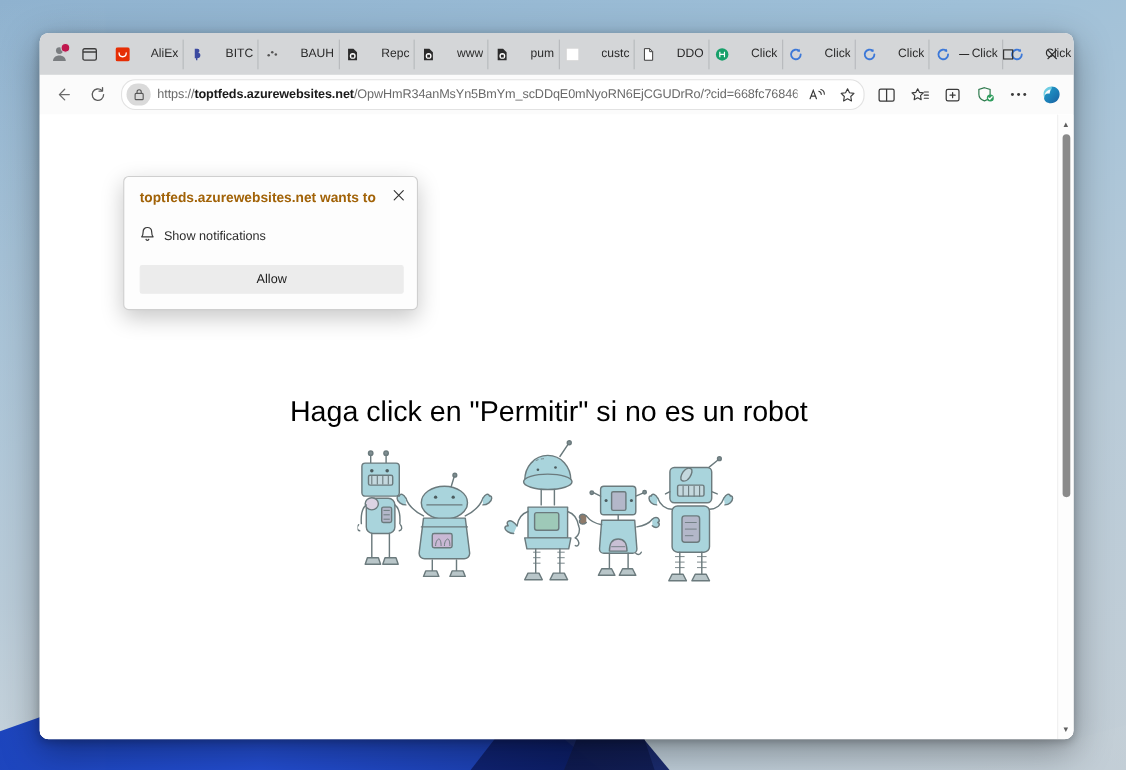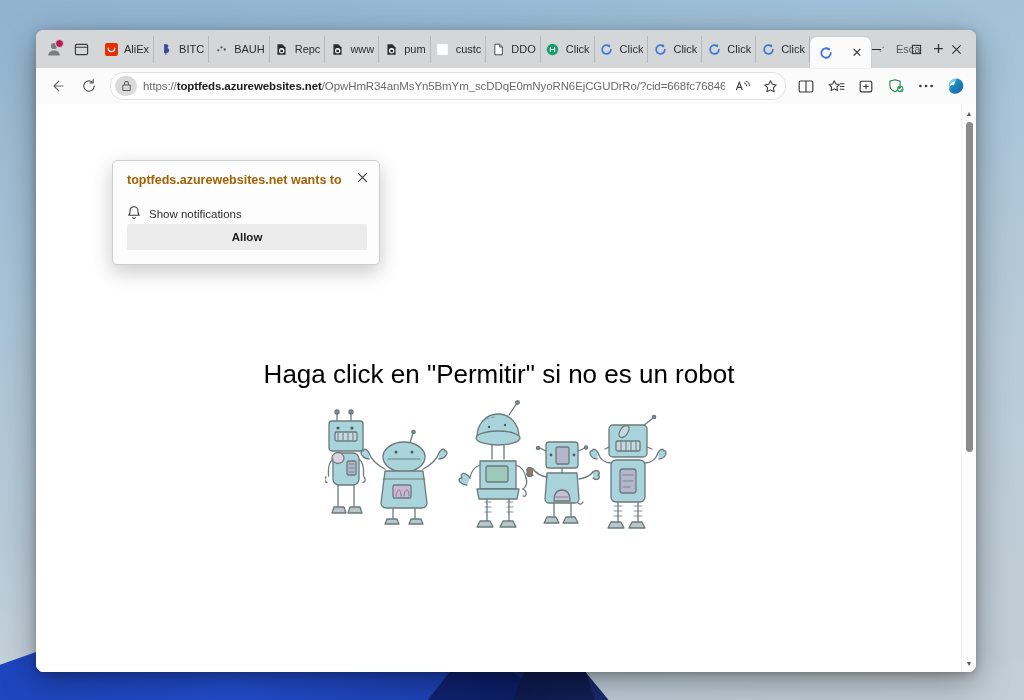--- a/index.html
+++ b/index.html
@@ -34,21 +34,21 @@
     background:#ffffff;}
 
   
   #tab-strip{height:38px;background:#d4d6d8;display:flex;align-items:center;
     padding:0 0 0 4px;position:relative;}
   .tb-icon-btn{width:26px;height:26px;display:flex;align-items:center;justify-content:center;
     border-radius:4px;flex:none;}
   #profile-avatar{position:relative;width:28px;height:26px;display:flex;align-items:center;justify-content:center;flex:none;}
   #profile-badge{position:absolute;right:4px;top:3px;width:7px;height:7px;border-radius:50%;
     background:#c0174e;border:1px solid #d4d6d8;}
-  .tab{height:27px;display:flex;align-items:center;gap:6px;padding:0 4px 0 5px;
+  .tab{height:27px;display:flex;align-items:center;gap:19px;padding:0 4px 0 5px;
     border-right:1px solid #b6b9bc;flex:none;position:relative;}
   .tab .fav{width:14px;height:14px;flex:none;display:flex;align-items:center;justify-content:center;}
   .tab .tab-title{font-size:11px;color:#2b2b2b;white-space:nowrap;overflow:hidden;
     max-width:34px;line-height:14px;}
   #tab-active{height:31px;background:#fbfbfb;border-radius:7px 7px 0 0;border-right:none;
     padding:0 6px 0 9px;gap:8px;box-shadow:0 0 0 1px rgba(0,0,0,.04);align-self:flex-end;}
   #tab-active .tab-title{max-width:0;}
   #tab-close{width:16px;height:16px;display:flex;align-items:center;justify-content:center;
     font-size:13px;color:#444;border-radius:3px;flex:none;}
   #new-tab-button{width:28px;height:26px;display:flex;align-items:center;justify-content:center;
@@ -93,21 +93,21 @@
 
   
   #permission-popup{position:absolute;left:76px;top:56px;width:240px;background:#fdfdfd;
     border:1px solid #cfcfcf;border-radius:5px;
     box-shadow:0 7px 20px rgba(0,0,0,.22);padding:12px 12px 14px 14px;z-index:40;}
   #popup-title{font-size:12.5px;color:#a16207;font-weight:700;padding-right:18px;line-height:1.25;}
   #popup-close{position:absolute;right:8px;top:7px;width:18px;height:18px;display:flex;
     align-items:center;justify-content:center;color:#3a3a3a;font-size:13px;}
   #popup-request{display:flex;align-items:center;gap:8px;margin-top:16px;}
   #popup-request-label{font-size:11.5px;color:#2c2c2c;}
-  #popup-buttons{display:flex;gap:20px;font-weight:bold;}
+  #popup-buttons{display:flex;gap:20px;margin-top:16px;}
   .popup-btn{flex:1;height:24px;font-size:11.5px;color:#1b1b1b;display:flex;align-items:center;
     justify-content:center;border-radius:2px;}
   #popup-allow-button{background:#ececec;border:1px solid #ececec;}
   #popup-block-button{background:#fafafa;border:2px solid #7a7a7a;}
 </style>
 </head>
 <body>
 
 <div id="desktop">
   <div class="wall-shape" id="wall-left-band"></div>

